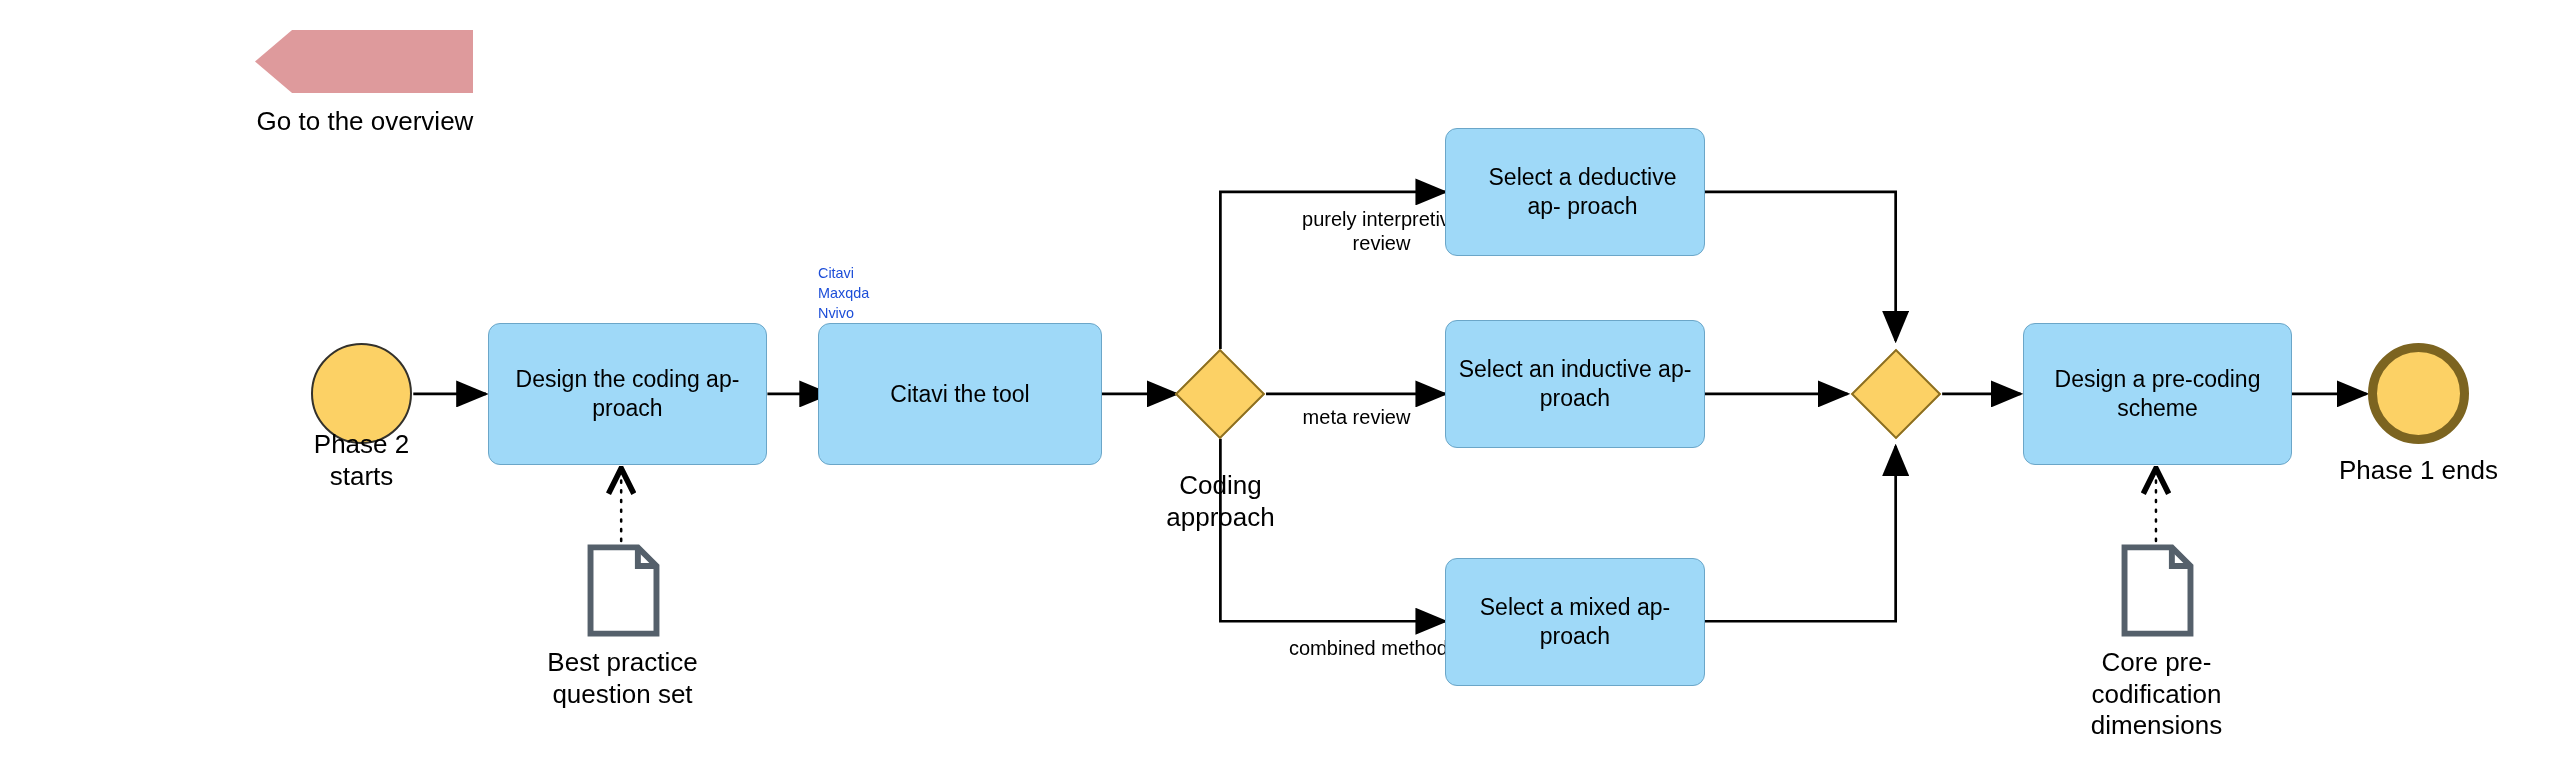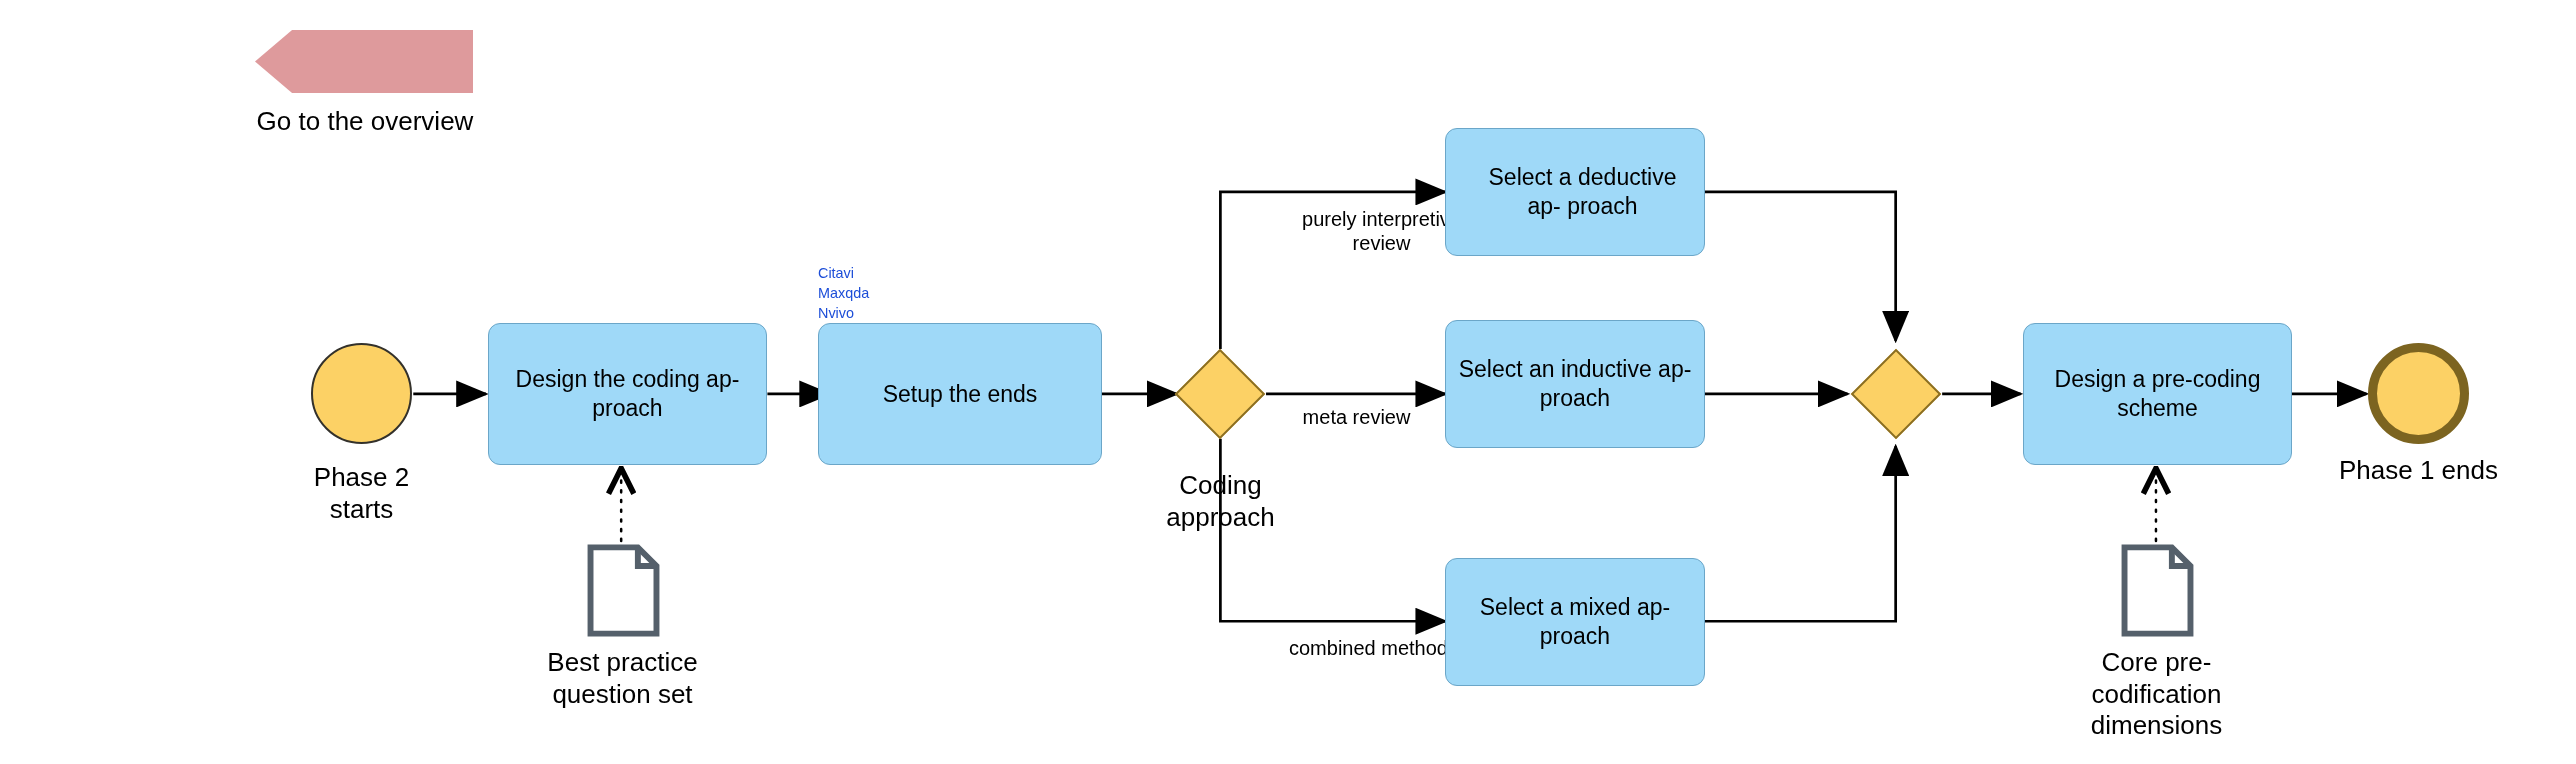--- a/index.html
+++ b/index.html
@@ -150,34 +150,34 @@
 
       <path d="M 735 640 L 735 557" marker-end="url(#arrowOpen)"></path>
       <path d="M 2551 640 L 2551 557" marker-end="url(#arrowOpen)"></path>
     </g>
   </svg>
 
   <div class="nav-arrow" style="left:255px; top:30px; width:218px; height:63px;"></div>
   <div class="caption" style="left:213px; top:106px; width:304px;">Go to the overview</div>
 
   <div class="node event start" style="left:311px; top:343px; width:101px; height:101px;"></div>
-  <div class="caption" style="left:260px; top:462px; width:203px;">Phase 2
+  <div class="caption" style="left:260px; top:429px; width:203px;">Phase 2
 starts</div>
 
   <div class="node task" style="left:488px; top:323px; width:279px; height:142px;">
     <span>Design the coding ap-
 proach</span>
   </div>
 
   <div class="annotation" style="left:818px; top:264px; width:203px;">Citavi
 Maxqda
 Nvivo</div>
 
   <div class="node task" style="left:818px; top:323px; width:284px; height:142px;">
-    <span>Setup the ends</span>
+    <span>Citavi the tool</span>
   </div>
 
   <div class="node gateway" style="left:1188px; top:362px; width:64px; height:64px;"></div>
   <div class="caption" style="left:1119px; top:470px; width:203px;">Coding
 approach</div>
 
   <div class="edge-label" style="left:1242px; top:207px; width:279px;">purely interpretive
 review</div>
   <div class="edge-label" style="left:1268px; top:405px; width:177px;">meta review</div>
   <div class="edge-label" style="left:1268px; top:636px; width:211px;">combined methods</div>

